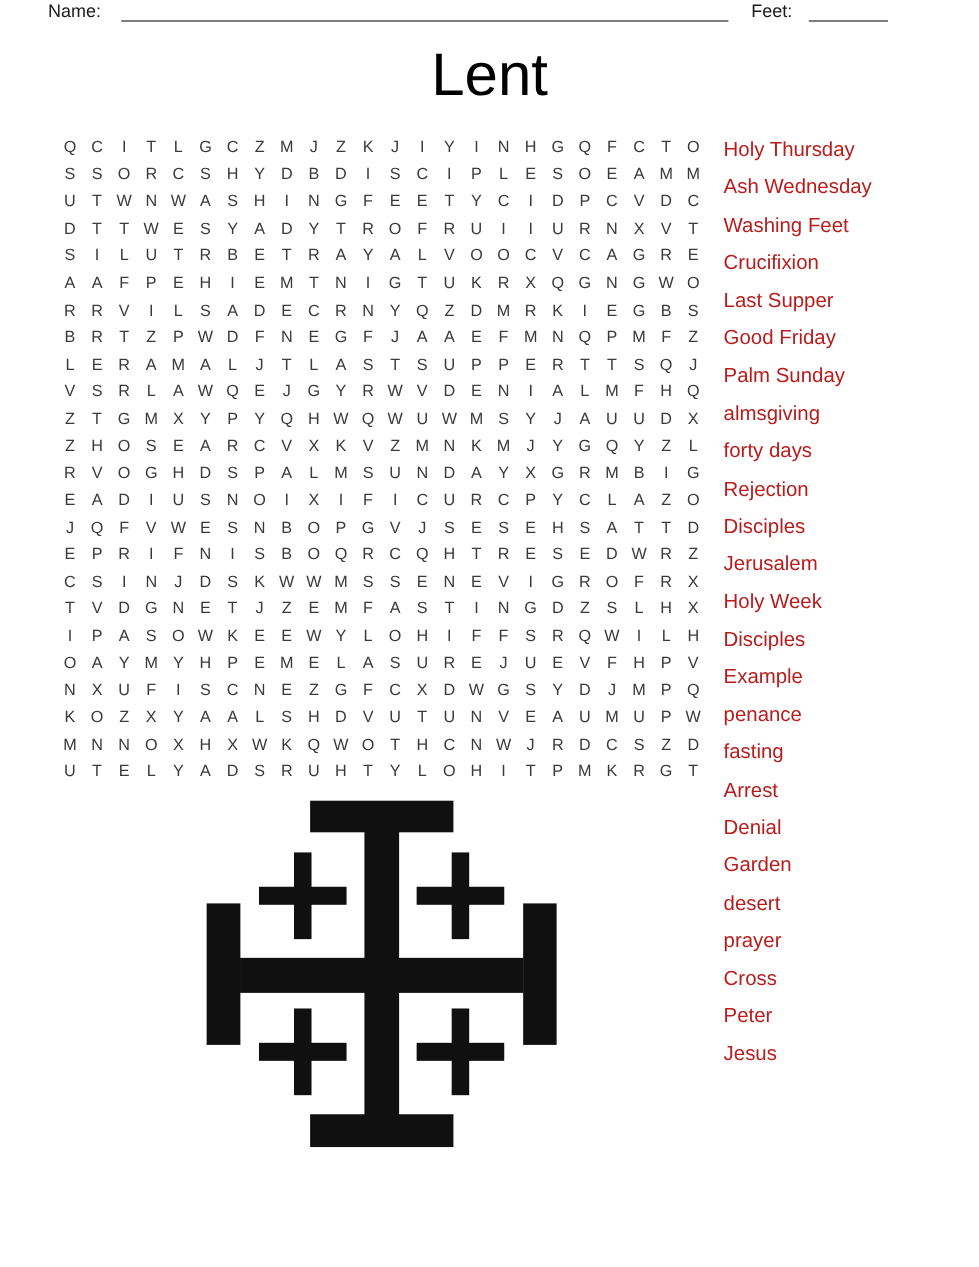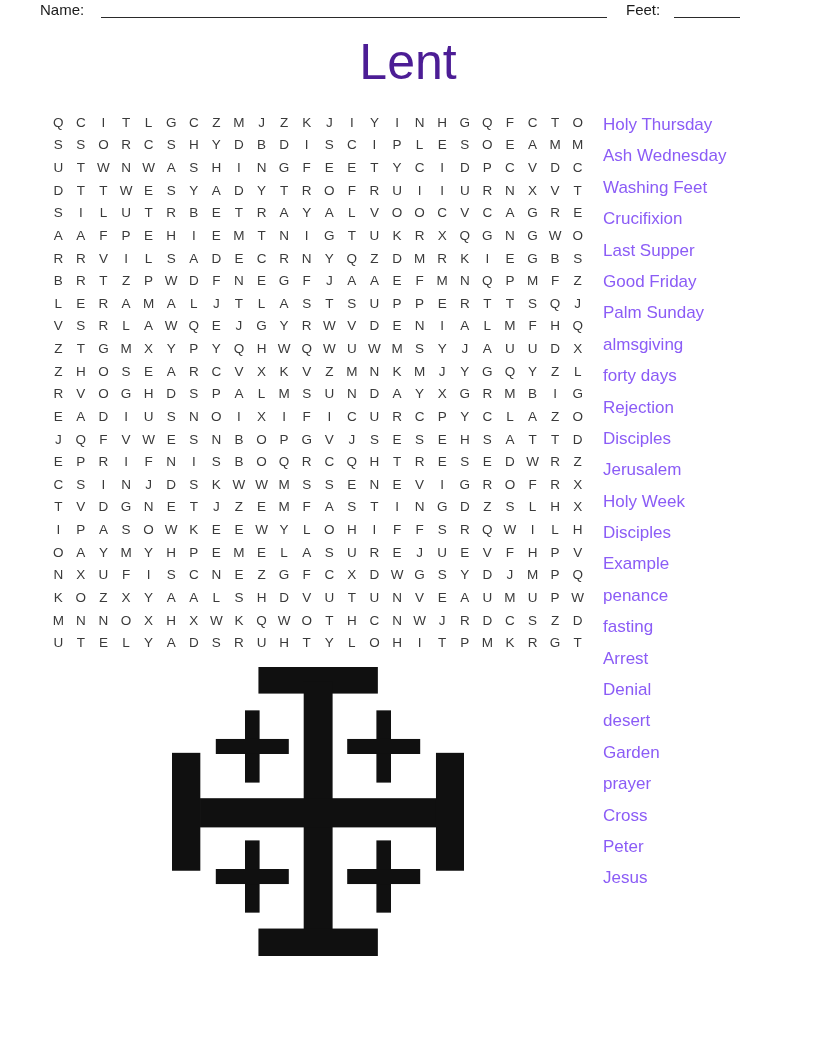--- a/index.html
+++ b/index.html
@@ -17,21 +17,21 @@
   #name-label { left: 40px; }
   #date-label { left: 626px; }
   .blank-line { position: absolute; border-bottom: 1.6px solid #2a2a2a; height: 16px; top: 1px; }
   #name-line { left: 101px; width: 506px; }
   #date-line { left: 674px; width: 66px; }
 
   
   .title {
     position: absolute; top: 33px; left: 0; width: 816px;
     text-align: center; font-size: 50px; font-weight: 400;
-    color: #4c1d95; margin: 0; letter-spacing: 0px;
+    color: #000000; margin: 0; letter-spacing: 0px;
   }
 
   
   .grid {
     position: absolute; left: 47px; top: 111px;
     width: 542px; height: 543px;
     display: grid;
     grid-template-columns: repeat(24, 1fr);
     grid-template-rows: repeat(24, 1fr);
   }
@@ -40,21 +40,21 @@
     font-size: 13.5px; color: #3a3a3a; font-weight: 400;
   }
 
   
   .word-list {
     position: absolute; left: 603px; top: 109px;
     margin: 0; padding: 0; list-style: none;
   }
   .word {
     height: 31.4px; line-height: 31.4px;
-    font-size: 17px; color: #8b5cf6; white-space: nowrap;
+    font-size: 17px; color: #b91c1c; white-space: nowrap;
   }
 
   
   .cross-wrap { position: absolute; left: 172px; top: 667px; width: 292px; height: 289px; }
   .cross-wrap svg { width: 100%; height: 100%; display: block; }
   .cross-wrap rect { fill: #101010; }
 </style>
 </head>
 <body>
 
@@ -659,22 +659,22 @@
       <li class="word">Rejection</li>
       <li class="word">Disciples</li>
       <li class="word">Jerusalem</li>
       <li class="word">Holy Week</li>
       <li class="word">Disciples</li>
       <li class="word">Example</li>
       <li class="word">penance</li>
       <li class="word">fasting</li>
       <li class="word">Arrest</li>
       <li class="word">Denial</li>
+      <li class="word">Garden</li>
       <li class="word">desert</li>
-      <li class="word">Garden</li>
       <li class="word">prayer</li>
       <li class="word">Cross</li>
       <li class="word">Peter</li>
       <li class="word">Jesus</li>
     </ul>
 
   <div class="cross-wrap">
     <svg viewBox="0 0 100 100" preserveAspectRatio="none" aria-hidden="true">
 
       <rect x="29.6" y="0" width="40.9" height="9.2"></rect>

